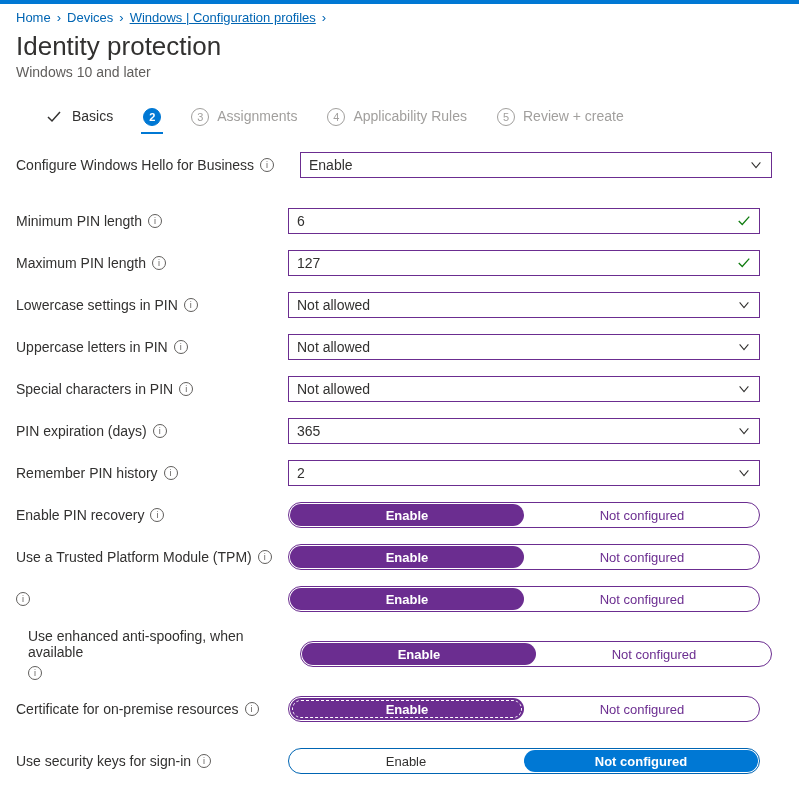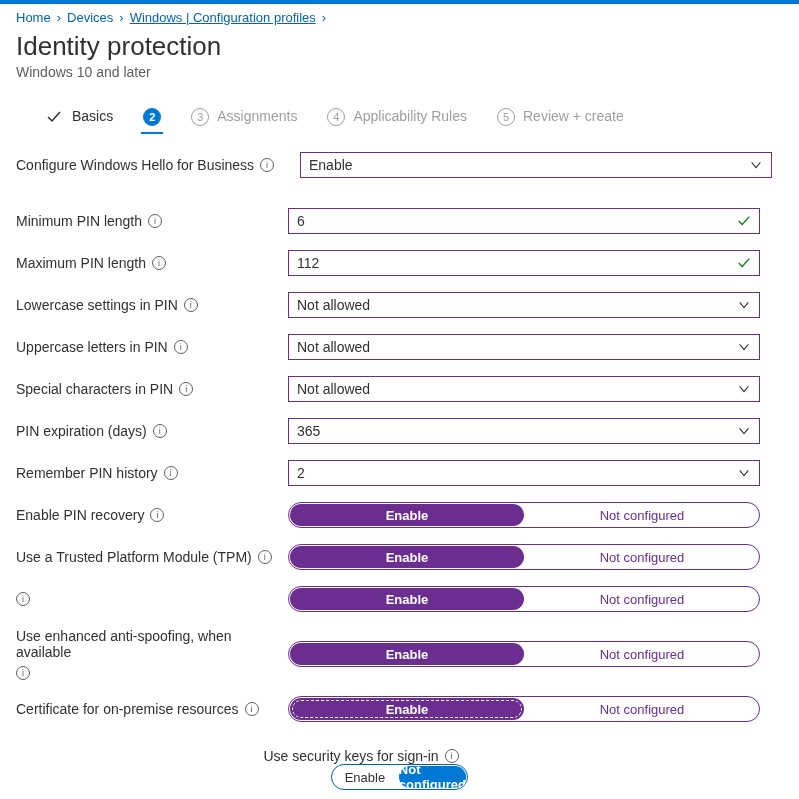--- a/index.html
+++ b/index.html
@@ -17,21 +17,21 @@
   .tab { display:flex; gap:8px; padding:8px 2px; color:#a19f9d; font-size:14px; position:relative; cursor:pointer; }
   .tab.done { color:#323130; }
   .tab.active { color:#323130; font-weight:600; }
   .tab.active::after { content:""; position:absolute; left:0; right:0; bottom:0; height:2px; background:#0078d4; }
   .badge { width:18px; height:18px; border-radius:50%; border:1px solid #a19f9d; color:#a19f9d; font-size:11px; display:flex; align-items:center; justify-content:center; }
   .badge.active { background:#0078d4; border-color:#0078d4; color:#fff; }
   .chk { width:18px; height:18px; display:flex; align-items:center; }
   .form { padding:18px 16px; }
   .row { display:flex; align-items:center; margin-bottom:16px; }
   .row .lbl { width:272px; display:flex; align-items:center; gap:6px; font-size:14px; }
-  .row .lbl.wrap { flex-wrap:wrap; }
+  .row .lbl.wrap { flex-wrap:wrap;margin-left:12px; }
   .info { width:14px; height:14px; border:1px solid #605e5c; border-radius:50%; font-size:9px; color:#605e5c; display:inline-flex; align-items:center; justify-content:center; cursor:default; }
   .row .ctrl { flex:1; max-width:472px; }
   .sel, .inp { width:100%; height:26px; border:1px solid #6b2d90; background:#fff; display:flex; align-items:center; justify-content:space-between; padding:0 8px; font-size:14px; cursor:pointer; position:relative; }
   .inp { cursor:text; }
   .chev { width:14px; height:14px; }
   .ok { color:#107c10; }
   .toggle { display:flex; width:100%; max-width:472px; height:26px; border:1px solid #6b2d90; border-radius:14px; overflow:hidden; cursor:pointer; background:#fff; }
   .toggle.blue { border-color:#0065b3; }
   .tval { flex:1; display:flex; align-items:center; justify-content:center; font-size:13px; }
   .tval.on { background:#6b2d90; color:#fff; font-weight:600; border-radius:13px; margin:1px; }
@@ -118,21 +118,21 @@
     </div>
   </div>
 
   <div class="row">
     <div class="lbl">
       <span>Maximum PIN length</span>
       <span class="info">i</span>
     </div>
     <div class="ctrl">
       <div class="inp">
-        <span>112</span>
+        <span>127</span>
         <svg class="chev ok" viewBox="0 0 16 16">
             <path d="M2 8 L6 12 L14 3" stroke="#107c10" stroke-width="1.5" fill="none"></path>
           </svg>
       </div>
     </div>
   </div>
 
   <div class="row">
     <div class="lbl">
       <span>Lowercase settings in PIN</span>
@@ -265,21 +265,21 @@
       <span class="info">i</span>
     </div>
     <div class="ctrl">
       <div class="toggle dashed">
         <div class="tval on">Enable</div>
         <div class="tval off">Not configured</div>
       </div>
     </div>
   </div>
 
-  <div class="row" style="margin-top:26px;flex-direction:column;">
+  <div class="row" style="margin-top:26px;">
     <div class="lbl">
       <span>Use security keys for sign-in</span>
       <span class="info">i</span>
     </div>
     <div class="ctrl">
       <div class="toggle blue">
         <div class="tval off">Enable</div>
         <div class="tval on">Not configured</div>
       </div>
     </div>

